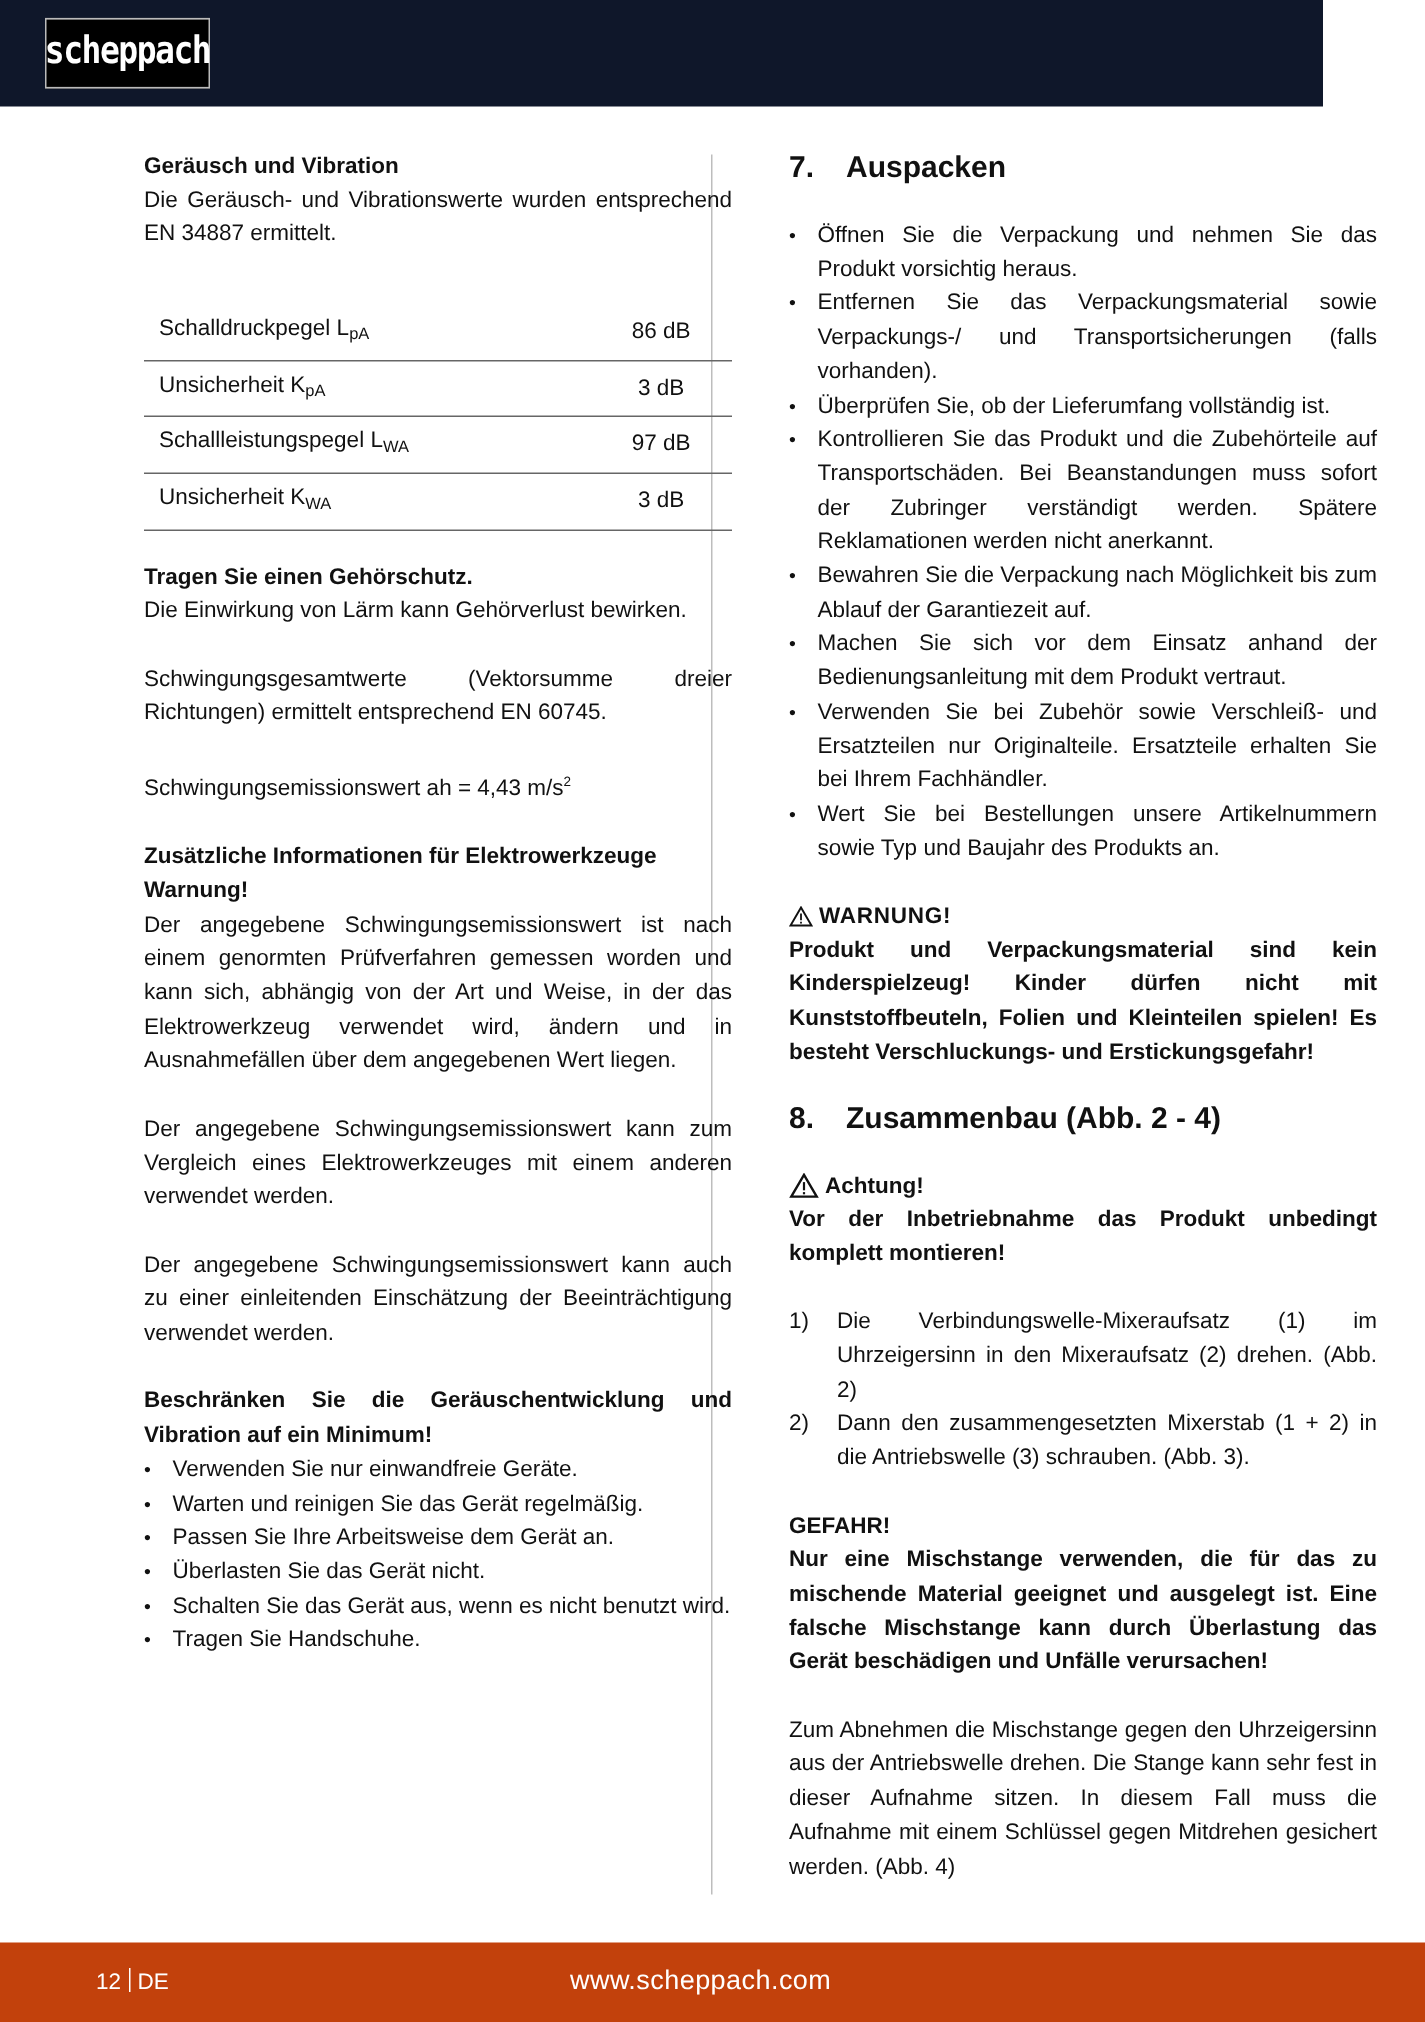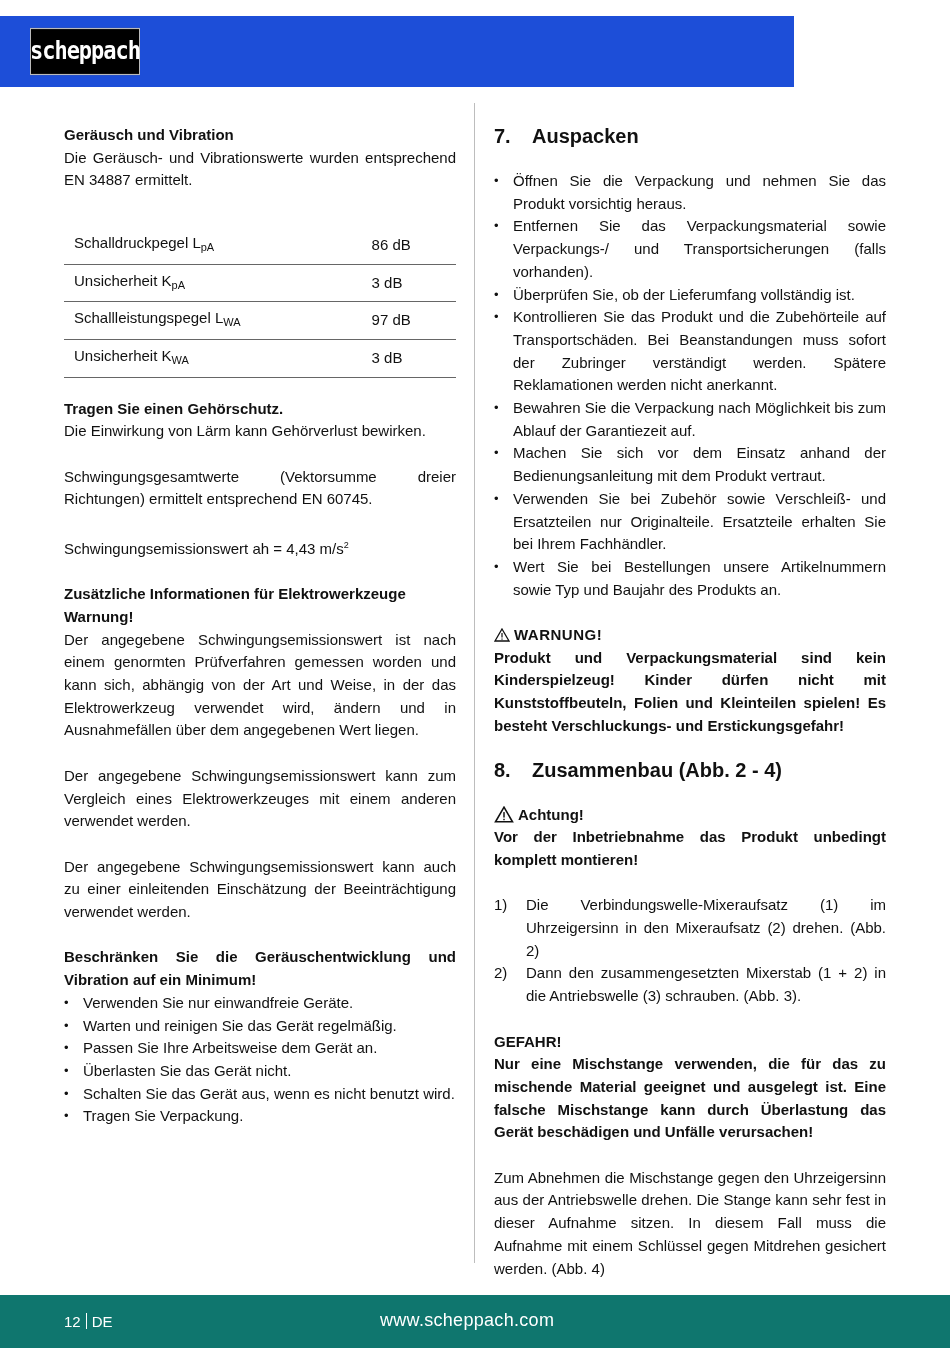--- a/index.html
+++ b/index.html
@@ -1,54 +1,54 @@
 <!DOCTYPE html>
 <html><head>
   <meta charset="utf-8">
   <style>
     * { box-sizing: border-box; margin: 0; padding: 0; }
     html, body { width: 950px; height: 1348px; background: #ffffff; overflow: hidden; }
     body { position: relative; font-family: "Liberation Sans", sans-serif; color: #111111; font-size: 15px; line-height: 22.7px; }
 
-    .header { position: absolute; left: 0; top: 16px; width: 794px; height: 71px; background: #1d4ed8; }
+    .header { position: absolute; left: 0; top: 0; width: 882px; height: 71px; background: #0f172a; }
     .logo { position: absolute; left: 30px; top: 15px; width: 110px; height: 41px; background: #000; border: 1px solid #bbb; color: #fff;
             font-family: "DejaVu Sans Mono", monospace; font-weight: bold; font-size: 22px; letter-spacing: -1px;
             display: flex; align-items: center; justify-content: center; transform: scaleY(1.15); }
 
-    .col { position: absolute; top: 124px; }
+    .col { position: absolute; top: 100px; margin-left: 32px; }
     .col-left { left: 64px; width: 392px; }
     .col-right { left: 494px; width: 392px; }
     .divider { position: absolute; left: 474px; top: 103px; width: 1px; height: 1160px; background: #bdbdbd; }
 
     .j { text-align: justify; }
     .b { font-weight: bold; }
     p { margin: 0; }
     .gap { height: 22.7px; }
 
     table.specs { width: 392px; border-collapse: collapse; margin-top: 0; }
     table.specs td { padding: 5px 10px 5px 10px; height: 32.5px; border-bottom: 1.5px solid #666; font-size: 15px; }
-    table.specs td.val { text-align: left; }
+    table.specs td.val { text-align: center; }
     sub { font-size: 11px; vertical-align: -3px; }
     sup { font-size: 9px; vertical-align: 6px; }
 
     ul.bul { list-style: none; }
     ul.bul li { position: relative; padding-left: 19px; }
     ul.bul li::before { content: "•"; position: absolute; left: 0; top: 0; font-size: 13px; }
 
     ol.num { list-style: none; }
     ol.num li { position: relative; padding-left: 32px; }
     ol.num li .n { position: absolute; left: 0; top: 0; }
 
     h2.sec { font-size: 20px; font-weight: bold; line-height: 24px; margin-bottom: 22px; display: flex; }
     h2.sec .num { width: 38px; }
 
     .warn-line { font-weight: bold; display: flex; align-items: center; gap: 4px; }
     .tri { display: inline-block; width: 16px; height: 14px; }
 
-    .footer { position: absolute; left: 0; top: 1295px; width: 950px; height: 53px; background: #0f766e; color: #fff; }
+    .footer { position: absolute; left: 0; top: 1295px; width: 950px; height: 53px; background: #c2410c; color: #fff; }
     .page-no { position: absolute; left: 64px; top: 16px; font-size: 15px; }
     .page-no .sep { display: inline-block; width: 1px; height: 16px; background: #fff; margin: 0 5px; vertical-align: -2px; }
     .site { position: absolute; left: 380px; top: 14px; font-size: 18px; letter-spacing: 0.3px; }
   </style>
 </head>
 <body>
 
 <div class="header">
   <div class="logo">scheppach</div>
 </div>
@@ -96,21 +96,21 @@
   <div class="gap"></div>
   <p class="j">Der angegebene Schwingungsemissionswert kann auch zu einer einleitenden Einschätzung der Beeinträchtigung verwendet werden.</p>
   <div class="gap"></div>
   <p class="b j">Beschränken Sie die Geräuschentwicklung und Vibration auf ein Minimum!</p>
   <ul class="bul">
     <li>Verwenden Sie nur einwandfreie Geräte.</li>
     <li>Warten und reinigen Sie das Gerät regelmäßig.</li>
     <li>Passen Sie Ihre Arbeitsweise dem Gerät an.</li>
     <li>Überlasten Sie das Gerät nicht.</li>
     <li>Schalten Sie das Gerät aus, wenn es nicht benutzt wird.</li>
-    <li>Tragen Sie Verpackung.</li>
+    <li>Tragen Sie Handschuhe.</li>
   </ul>
 </div>
 
 <div class="col col-right">
   <h2 class="sec">
     <span class="num">7.</span>
       <span>Auspacken</span>
   </h2>
   <ul class="bul j">
     <li>Öffnen Sie die Verpackung und nehmen Sie das Produkt vorsichtig heraus.</li>

